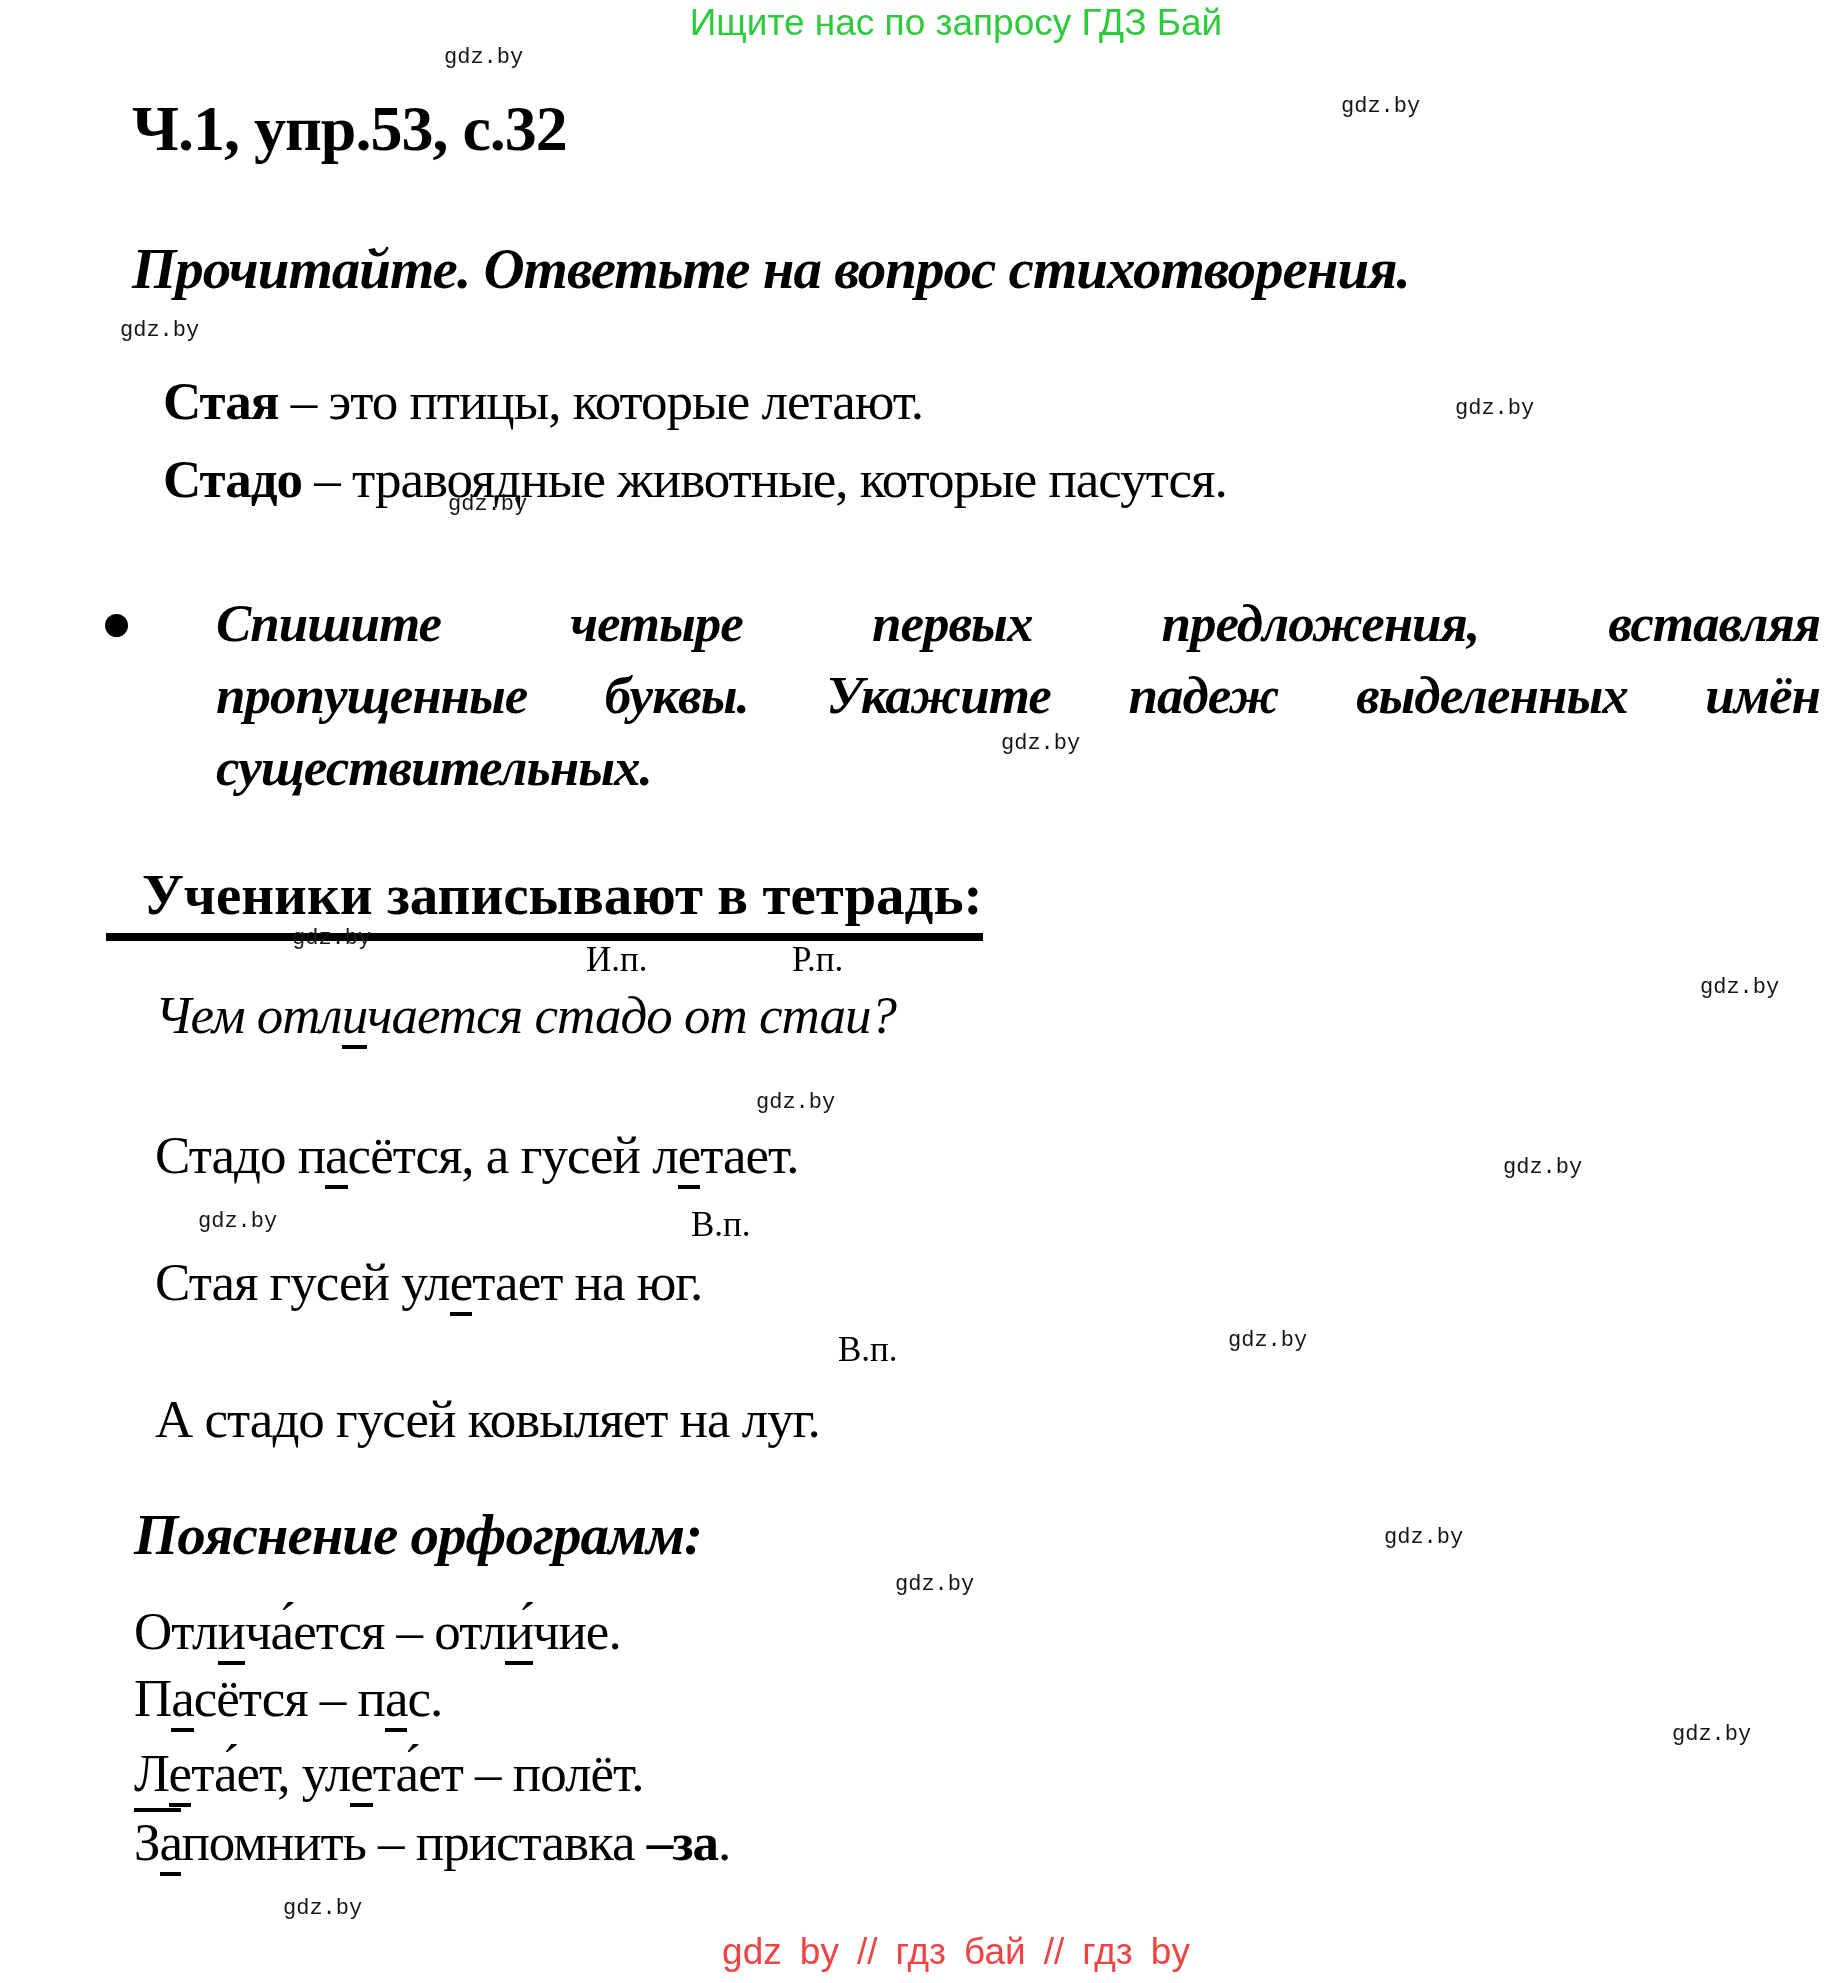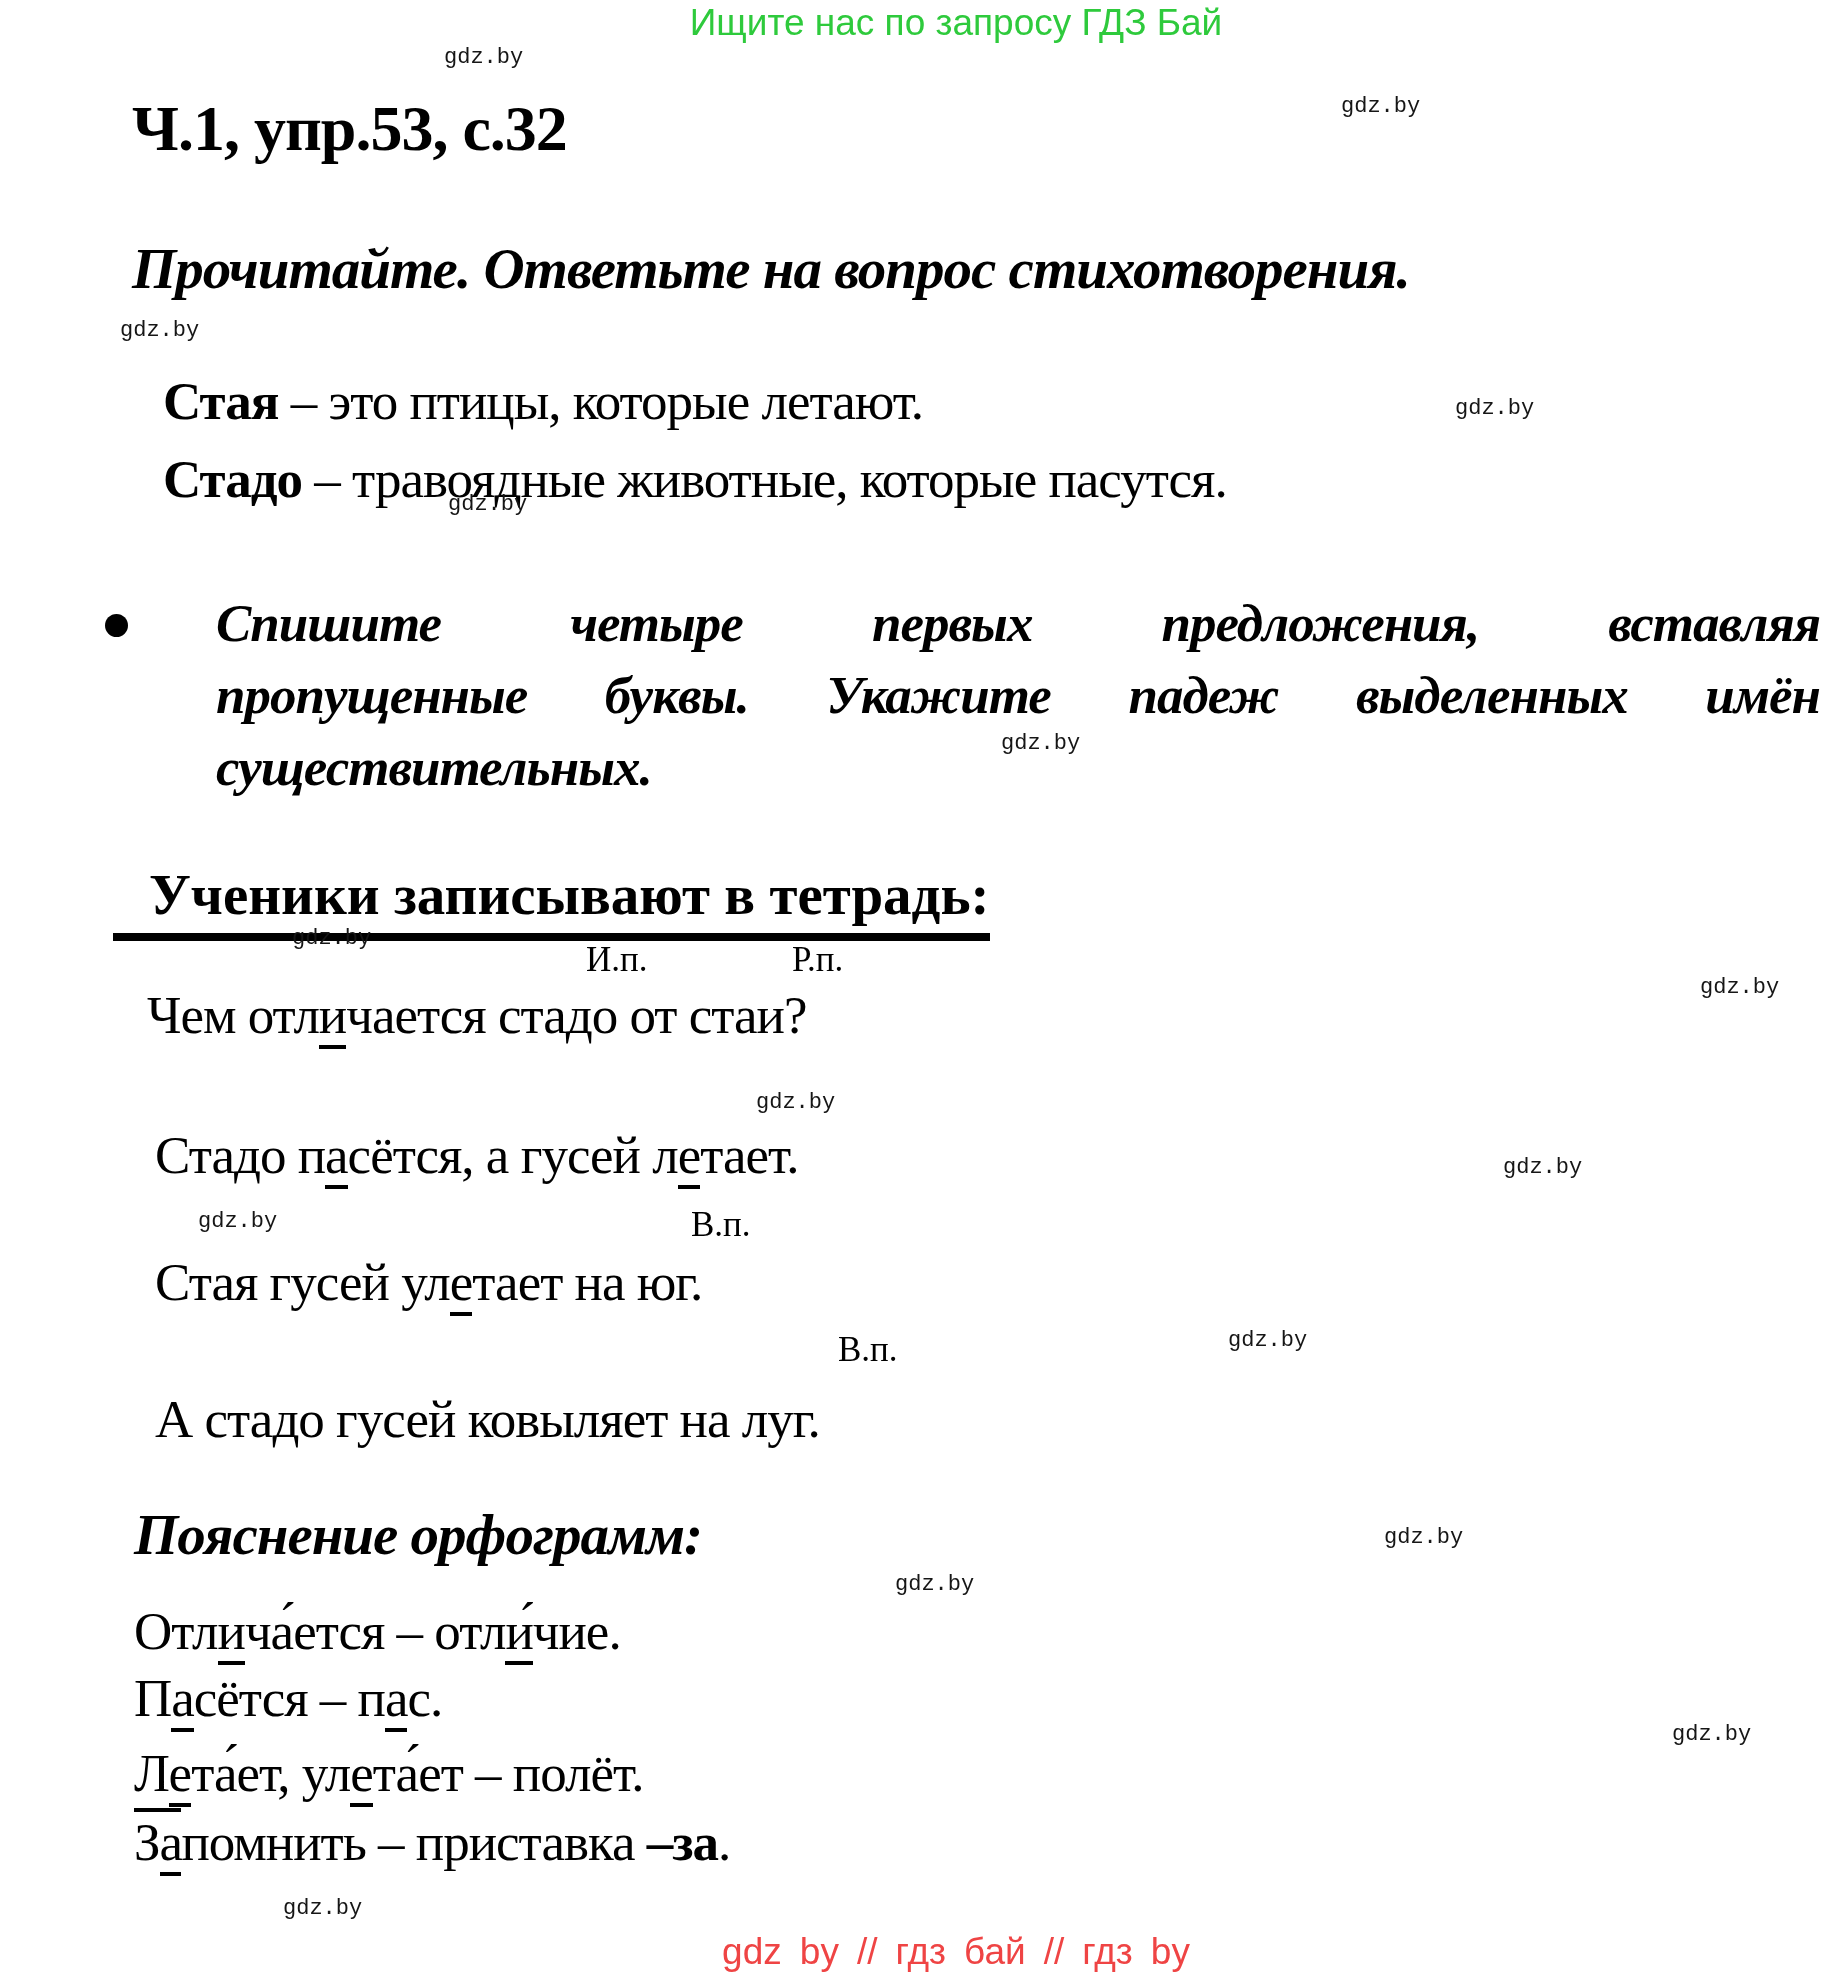--- a/index.html
+++ b/index.html
@@ -37,21 +37,21 @@
   }
   .taskline{
     left:180px;width:1604px;
     font-size:53px;font-weight:700;font-style:italic;letter-spacing:-1px;
     white-space:nowrap;
   }
   .taskline.just{
     text-align:justify;text-align-last:justify;white-space:normal;
   }
   .notebook-heading{
-    left:113px;top:862px;
+    left:106px;top:862px;
     font-size:57px;font-weight:700;
     border-bottom:8.8px solid #000;padding-bottom:5.9px;
   }
   .case-label{font-size:35px;}
   .sentence{font-size:53px;letter-spacing:-1px;}
   .u{border-bottom:4.9px solid #000;padding-bottom:1px;}
   .over{border-top:4.9px solid #000;padding-top:1px;}
   .bi{font-weight:700;}
   .orth-heading{
     left:98px;top:1502px;
@@ -83,21 +83,21 @@
 
   <div class="bullet-dot"></div>
   <div class="abs taskline just" style="top:593px;">Спишите четыре первых предложения, вставляя</div>
   <div class="abs taskline just" style="top:665px;">пропущенные буквы. Укажите падеж выделенных имён</div>
   <div class="abs taskline" style="top:737px;">существительных.</div>
 
   <div class="abs notebook-heading">Ученики записывают в тетрадь:</div>
 
   <div class="abs case-label" style="left:550px;top:940px;">И.п.</div>
   <div class="abs case-label" style="left:756px;top:940px;">Р.п.</div>
-  <div class="abs sentence" style="left:111px;top:985px;"><span>Чем отл</span><span class="u">и</span><span>чается стадо от стаи?</span></div>
+  <div class="abs sentence" style="left:119px;top:985px;font-style:italic;"><span>Чем отл</span><span class="u">и</span><span>чается стадо от стаи?</span></div>
 
   <div class="abs sentence" style="left:119px;top:1125px;"><span>Стадо п</span><span class="u">а</span><span>сётся, а гусей л</span><span class="u">е</span><span>тает.</span></div>
 
   <div class="abs case-label" style="left:655px;top:1205px;">В.п.</div>
   <div class="abs sentence" style="left:119px;top:1252px;"><span>Стая гусей ул</span><span class="u">е</span><span>тает на юг.</span></div>
 
   <div class="abs case-label" style="left:802px;top:1330px;">В.п.</div>
   <div class="abs sentence" style="left:119px;top:1389px;"><span>А стадо гусей ковыляет на луг.</span></div>
 
   <div class="abs orth-heading">Пояснение орфограмм:</div>

